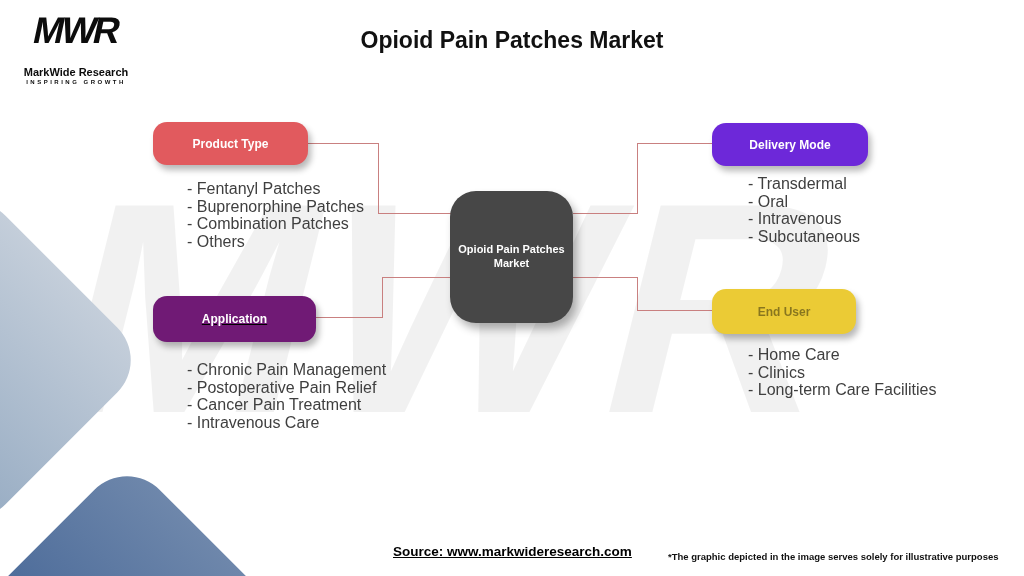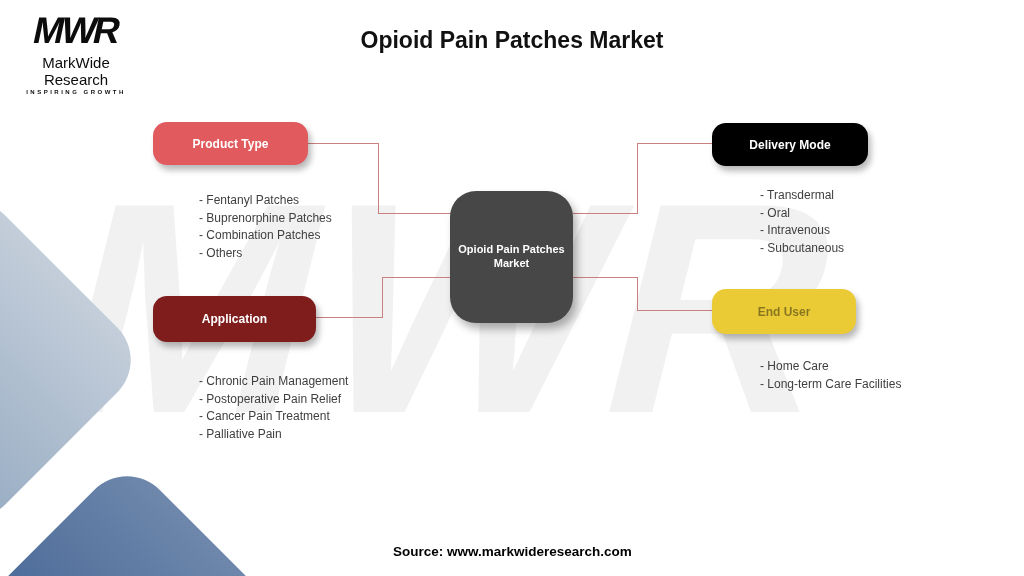--- a/index.html
+++ b/index.html
@@ -21,21 +21,21 @@
   .shape--dark{
     left:-3px;top:511px;width:260px;height:260px;border-radius:46px;
     background:linear-gradient(180deg,#6e87ab 0%,#3d5f92 100%);
   }
   
   .logo{position:absolute;left:20px;top:12px;width:112px;text-align:center;z-index:3;color:#0c0c0c;}
   .logo-acronym{
     font-size:37px;font-weight:900;letter-spacing:-3px;line-height:1;
     transform:skewX(-12deg);display:inline-block;
   }
-  .logo-name{font-size:15px;font-weight:normal;margin-top:5px;}
+  .logo-name{font-size:11px;font-weight:bold;margin-top:17px;}
   .logo-tagline{font-size:6px;font-weight:bold;letter-spacing:2.5px;margin-top:1px;}
   .page-title{
     position:absolute;left:0;right:0;top:27px;text-align:center;
     font-size:23px;font-weight:bold;color:#111;z-index:3;
   }
   
   .connector{position:absolute;background:#C98080;z-index:1;}
   
   .cat-box{
     position:absolute;z-index:2;border-radius:14px;
@@ -46,25 +46,25 @@
   .cat-label--dark{color:rgba(0,0,0,0.42);}
   .center-node{
     position:absolute;left:450px;top:191px;width:123px;height:132px;
     background:#474747;border-radius:26px;z-index:2;
     display:flex;align-items:center;justify-content:center;text-align:center;
     box-shadow:4px 6px 8px rgba(0,0,0,0.3);
   }
   .center-node span{font-size:11px;font-weight:bold;color:#fff;line-height:1.25;padding:0 8px;}
   
   .item-list{
-    position:absolute;z-index:2;margin:16px;padding:0;list-style:none;
-    font-size:12px;line-height:17.5px;color:#3f3f3f;
+    position:absolute;z-index:2;margin:4px;padding:0;list-style:none;
+    font-size:16px;line-height:17.5px;color:#3f3f3f;
   }
   
-  .source-line{position:absolute;left:393px;top:544px;font-size:13.5px;font-weight:bold;color:#000;z-index:3;}
+  .source-line{position:absolute;left:393px;top:544px;font-size:13.5px;font-weight:bold;color:#000;z-index:3;text-decoration:underline;}
   .disclaimer{position:absolute;left:668px;top:551px;font-size:9.5px;font-weight:600;color:#111;z-index:3;}
 </style>
 </head>
 <body>
 
 <div id="canvas">
 
   <div class="watermark">MWR</div>
   <div class="shape shape--light"></div>
   <div class="shape shape--dark"></div>
@@ -99,43 +99,45 @@
   <div class="cat-box" style="left: 153px; top: 122px; width: 155px; height: 43px; background: rgb(225, 90, 94);">
     <span class="cat-label">Product Type</span>
   </div>
   <ul class="item-list" style="left:183px;top:176px;">
     <li>- Fentanyl Patches</li>
     <li>- Buprenorphine Patches</li>
     <li>- Combination Patches</li>
     <li>- Others</li>
   </ul>
 
-  <div class="cat-box" style="left: 712px; top: 123px; width: 156px; height: 43px; background: #000000;">
+  <div class="cat-box" style="left: 712px; top: 123px; width: 156px; height: 43px; background: #6d28d9;">
     <span class="cat-label">Delivery Mode</span>
   </div>
   <ul class="item-list" style="left:744px;top:171px;">
     <li>- Transdermal</li>
     <li>- Oral</li>
     <li>- Intravenous</li>
     <li>- Subcutaneous</li>
   </ul>
 
-  <div class="cat-box" style="left: 153px; top: 296px; width: 163px; height: 46px; background: #7f1d1d;">
+  <div class="cat-box" style="left: 153px; top: 296px; width: 163px; height: 46px; background: #701a75; text-decoration: underline;">
     <span class="cat-label">Application</span>
   </div>
   <ul class="item-list" style="left:183px;top:357px;">
     <li>- Chronic Pain Management</li>
     <li>- Postoperative Pain Relief</li>
     <li>- Cancer Pain Treatment</li>
-    <li>- Palliative Pain</li>
+    <li>- Intravenous Care</li>
   </ul>
 
   <div class="cat-box" style="left: 712px; top: 289px; width: 144px; height: 45px; background: rgb(235, 203, 53);">
     <span class="cat-label cat-label--dark">End User</span>
   </div>
   <ul class="item-list" style="left:744px;top:342px;">
     <li>- Home Care</li>
+    <li>- Clinics</li>
     <li>- Long-term Care Facilities</li>
   </ul>
 
   <div class="source-line">Source: www.markwideresearch.com</div>
+  <div class="disclaimer">*The graphic depicted in the image serves solely for illustrative purposes</div>
 
 </div>
 
 </body></html>

